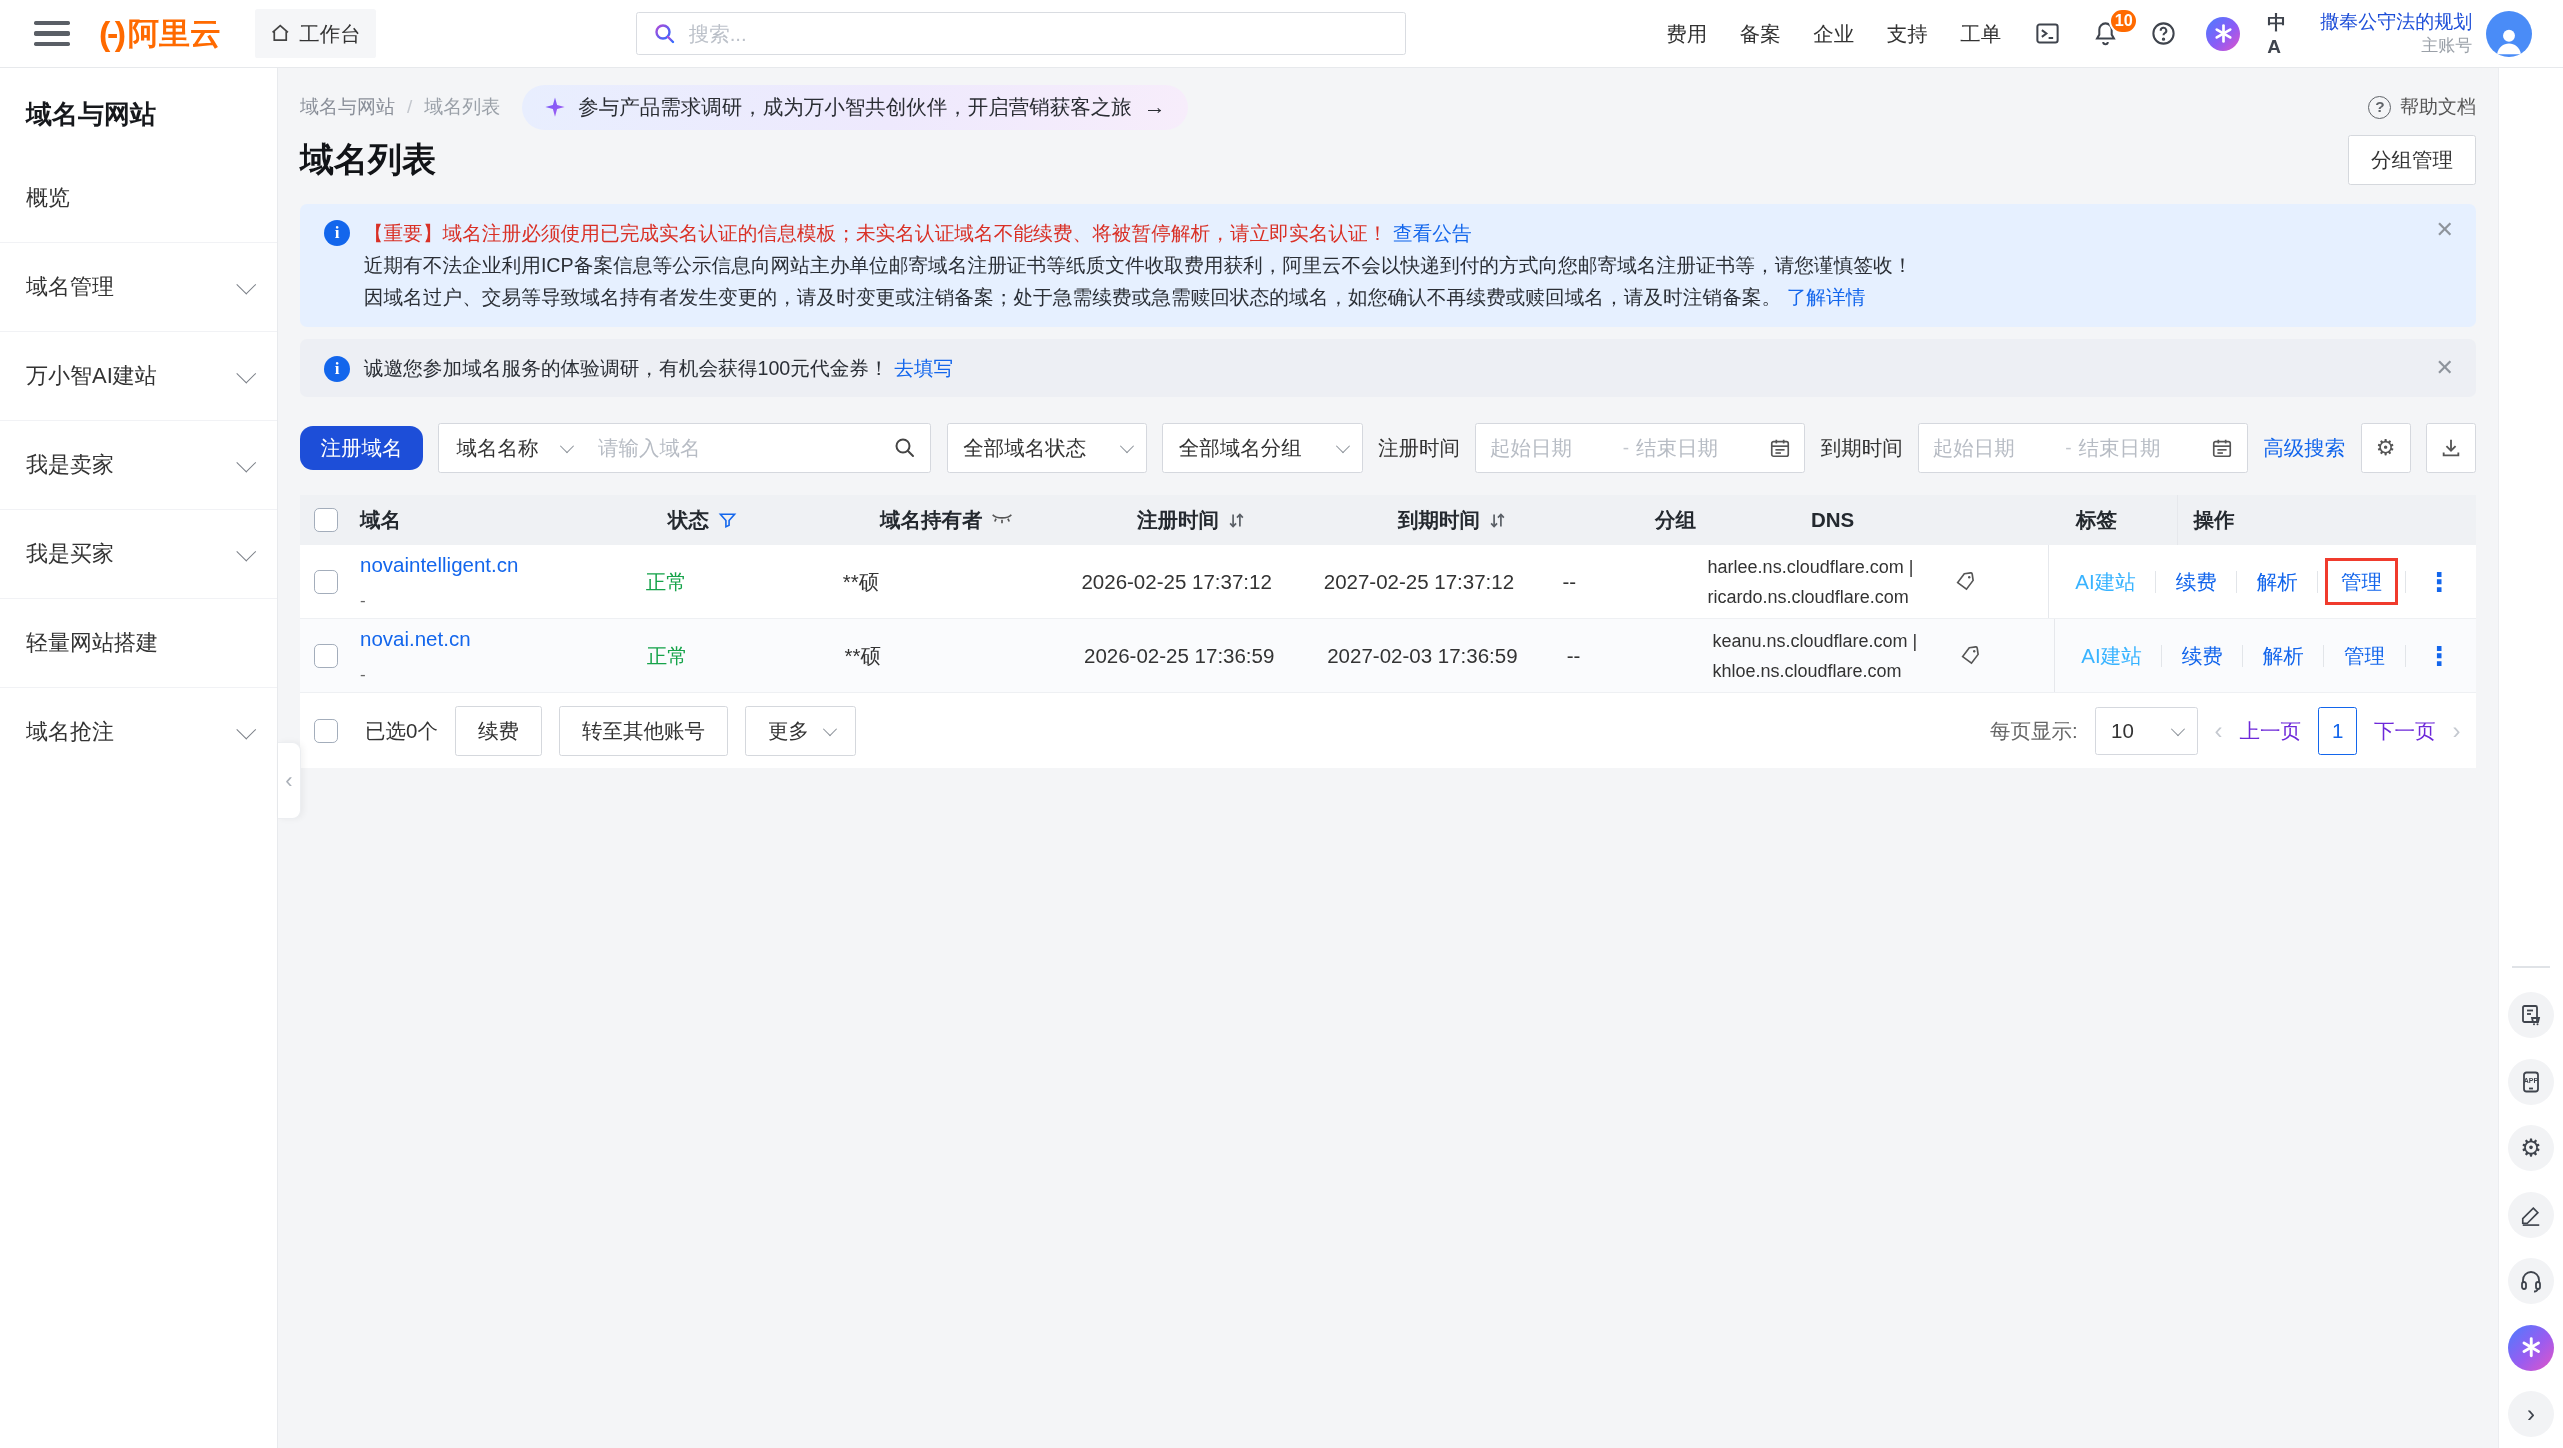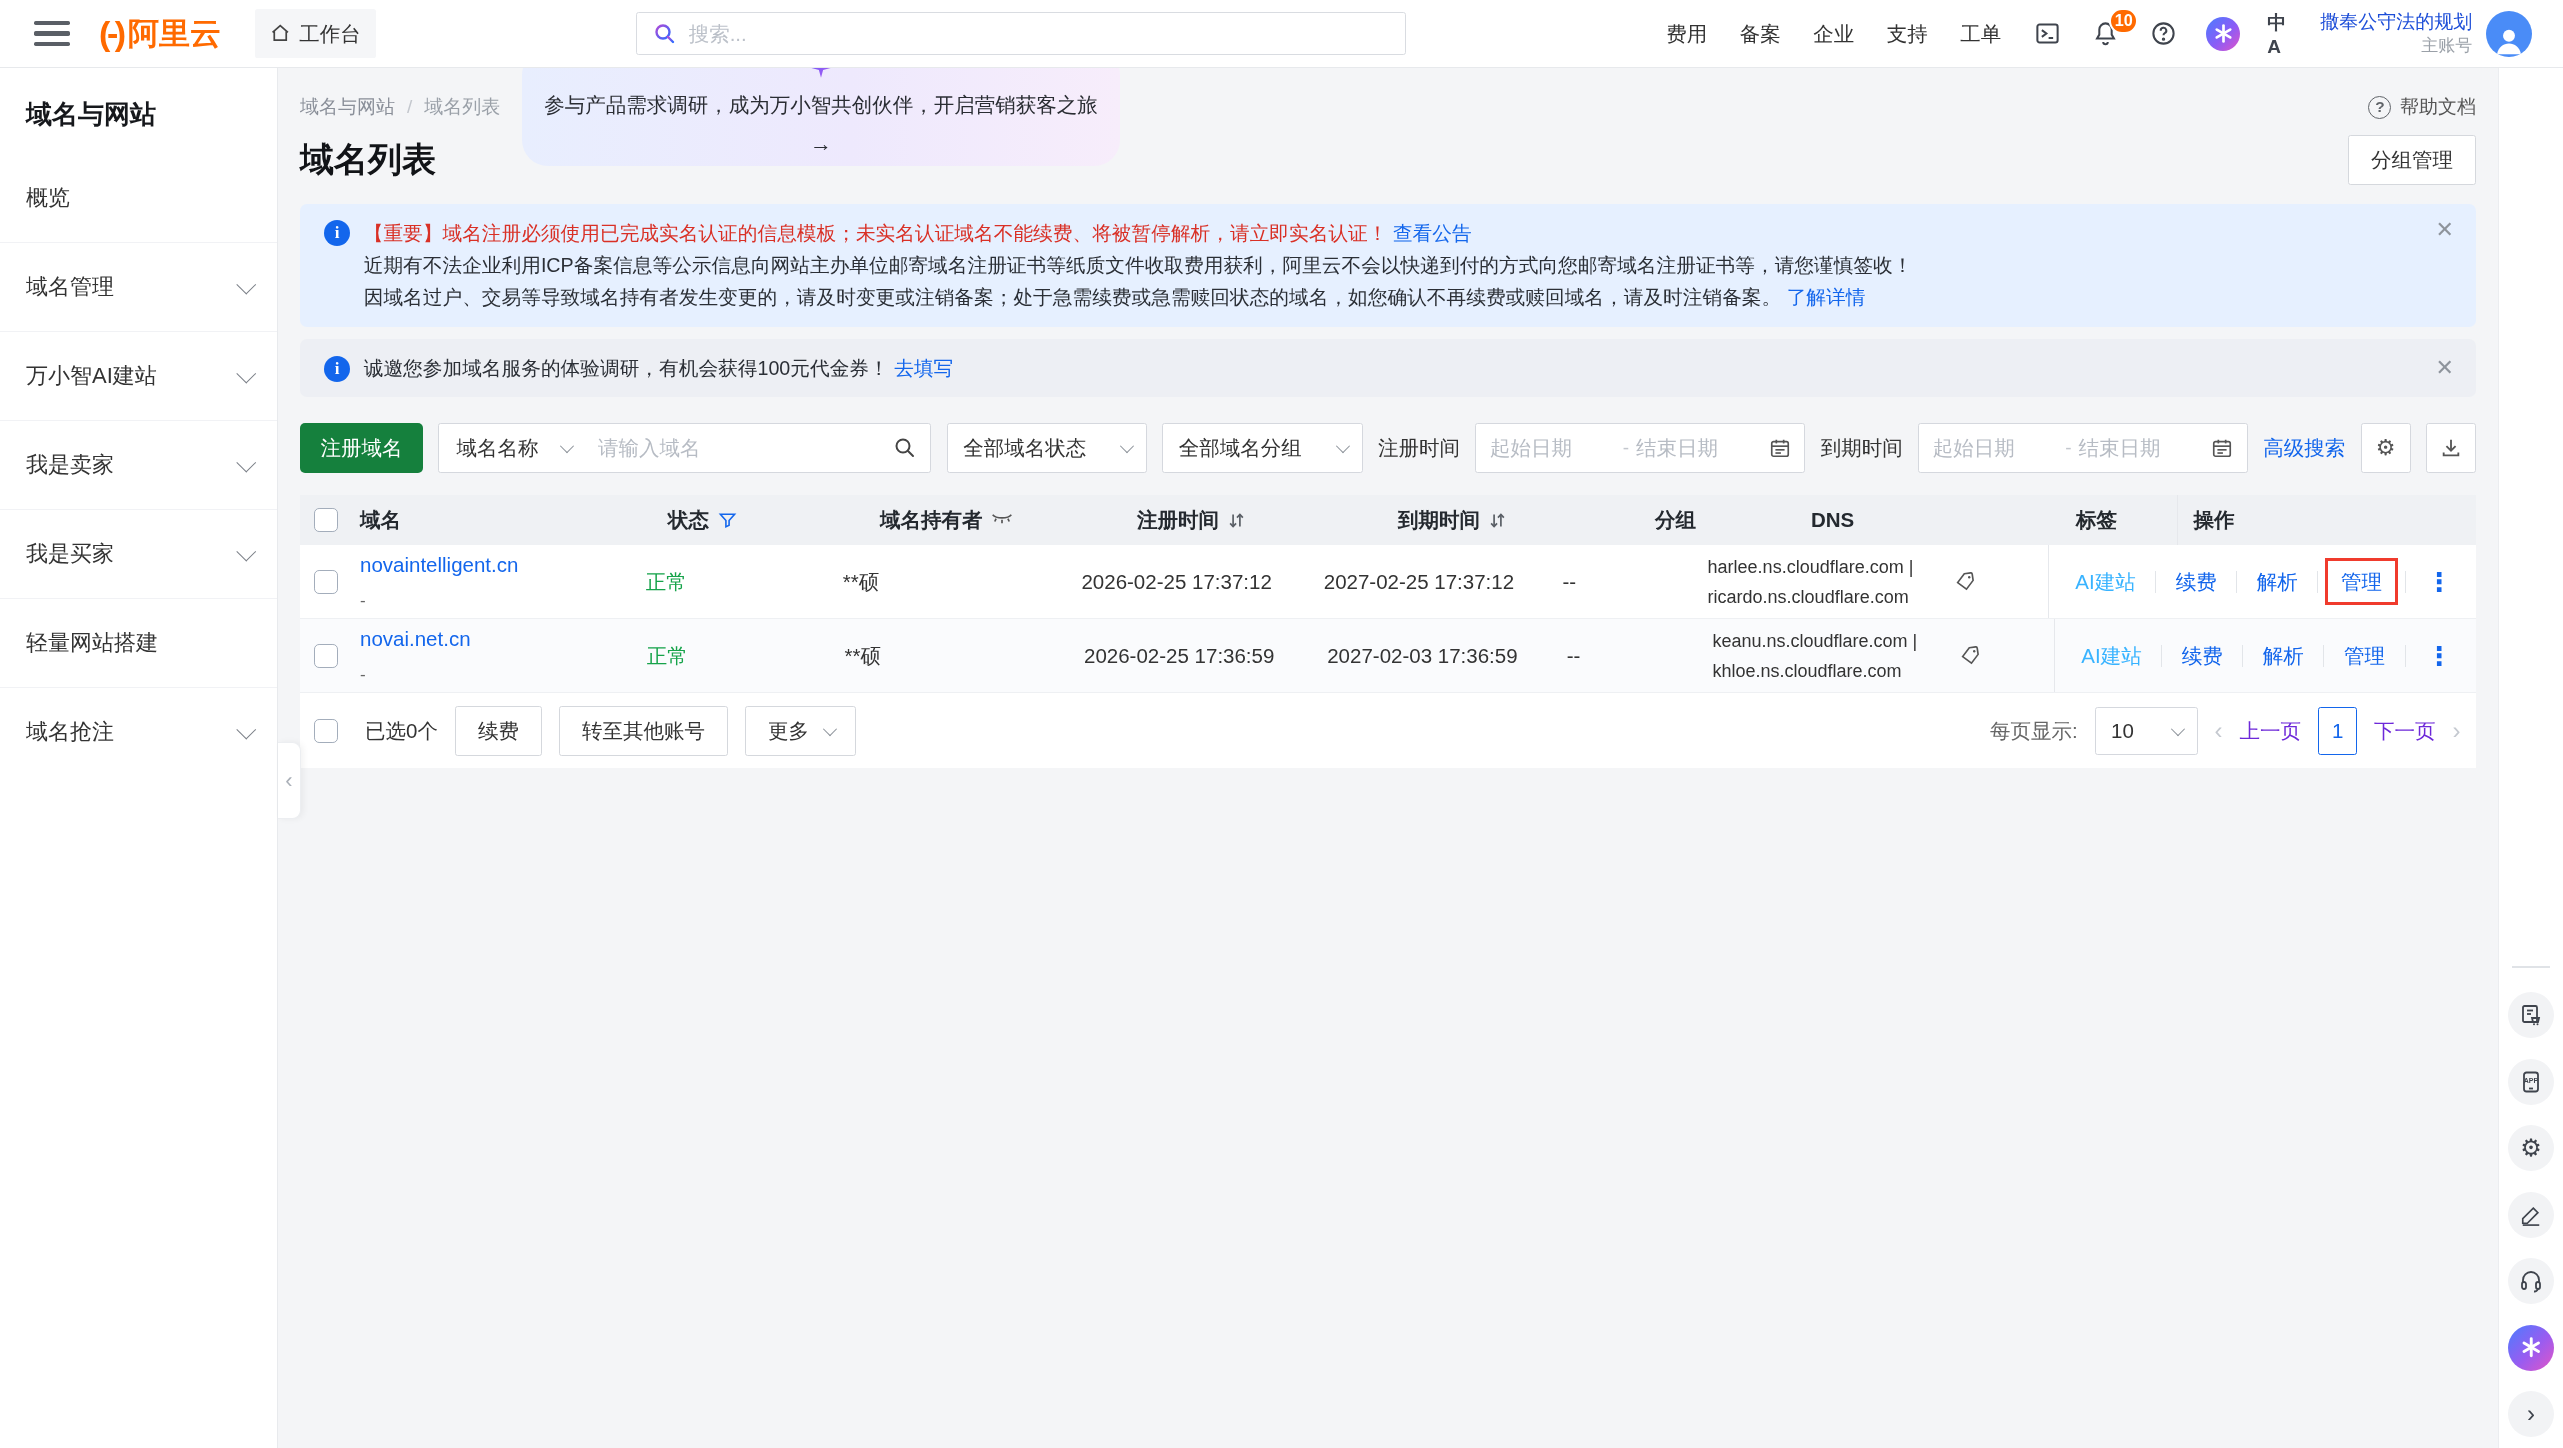--- a/index.html
+++ b/index.html
@@ -49,21 +49,21 @@
     display:flex; align-items:center; justify-content:center; color:#aab0b8; font-size:22px; cursor:pointer; z-index:4; }
 
   .main { flex:1; background:#f4f5f7; padding:15.4px 22px 0 22px; overflow:hidden; }
 
   
   .crumb-row { display:flex; align-items:center; height:48px; }
   .crumb { font-size:19px; color:#8a8f99; }
   .crumb-sep { margin:0 12px; color:#c3c7cd; font-size:19px; }
   .crumb-cur { font-size:19px; color:#9aa0a8; }
   .promo-pill { margin-left:22px; display:flex; align-items:center; gap:12px; padding:8.6px 22px; border-radius:26px;
-    background:linear-gradient(90deg,#e8eefe 0%,#eee9fd 55%,#f7edfb 100%); cursor:pointer;flex-direction:column; }
+    background:linear-gradient(90deg,#e8eefe 0%,#eee9fd 55%,#f7edfb 100%); cursor:pointer; }
   .promo-text { font-size:20.5px; color:#2a2d33; }
   .promo-arrow { font-size:22px; color:#2a2d33; }
   .help-doc { margin-left:auto; display:flex; align-items:center; gap:8.6px; cursor:pointer; }
   .help-doc-label { font-size:19px; color:#555; }
   .qmark { width:23px; height:23px; border:1.7px solid #606469; border-radius:50%; color:#606469; font-size:15.4px;
     display:flex; align-items:center; justify-content:center; font-weight:bold; }
   .title-row { display:flex; align-items:center; margin-top:3.4px; }
   .page-title { font-size:34px; font-weight:bold; color:#121418; }
   .btn-outline { background:#fff; border:0.9px solid #d5d8dd; border-radius:2.6px; font-size:20.5px; color:#333;
     padding:0 22px; height:50px; display:inline-flex; align-items:center; gap:13.7px; cursor:pointer; }
@@ -75,21 +75,21 @@
   .info-i { width:26px; height:26px; border-radius:50%; background:#1366ec; color:#fff; font-size:17px; font-weight:bold;
     display:flex; align-items:center; justify-content:center; flex-shrink:0; margin-top:2.6px; font-family:"Liberation Serif",serif; }
   .alert-lines { font-size:19.7px; line-height:32px; color:#2b2f36; }
   .alert-red { color:#d93026; }
   .a-link { color:#1366ec; text-decoration:none; cursor:pointer; }
   .alert-close { position:absolute; right:22px; top:13.7px; color:#8e949c; font-size:22px; cursor:pointer; }
   .alert2 .alert-close { top:50%; transform:translateY(-50%); }
 
   
   .toolbar { margin-top:26px; display:flex; align-items:center; gap:15.4px; }
-  .btn-primary { background:#15803d; color:#fff; border:none; border-radius:5px; height:50px; padding:0 20.5px;
+  .btn-primary { background:#1d4ed8; color:#fff; border:none; border-radius:13px; height:44px; padding:0 20.5px;
     font-size:20.5px; cursor:pointer; flex-shrink:0; }
   .search-group { height:50px; background:#fff; border:0.9px solid #d5d8de; border-radius:2.6px; display:flex; align-items:center; width:513px; }
   .search-type { display:flex; align-items:center; gap:22px; padding:0 15.4px 0 17px; font-size:20.5px; color:#333; cursor:pointer; }
   .chev-sm { width:10.3px; height:10.3px; border-right:1.7px solid #8b9199; border-bottom:1.7px solid #8b9199; transform:rotate(45deg) translateY(-2.6px); }
   .search-group input { flex:1; min-width:0; border:none; outline:none; font-size:20.5px; padding:0 12px; }
   .search-group input::placeholder { color:#b7bcc4; }
   .select-box { height:50px; background:#fff; border:0.9px solid #d5d8de; border-radius:2.6px; display:flex; align-items:center;
     justify-content:space-between; padding:0 15.4px; width:207px; font-size:20.5px; color:#333; cursor:pointer; flex-shrink:1; }
   .time-label { font-size:20.5px; color:#333; flex-shrink:0; }
   .date-range { height:50px; background:#fff; border:0.9px solid #d5d8de; border-radius:2.6px; display:flex; align-items:center;

